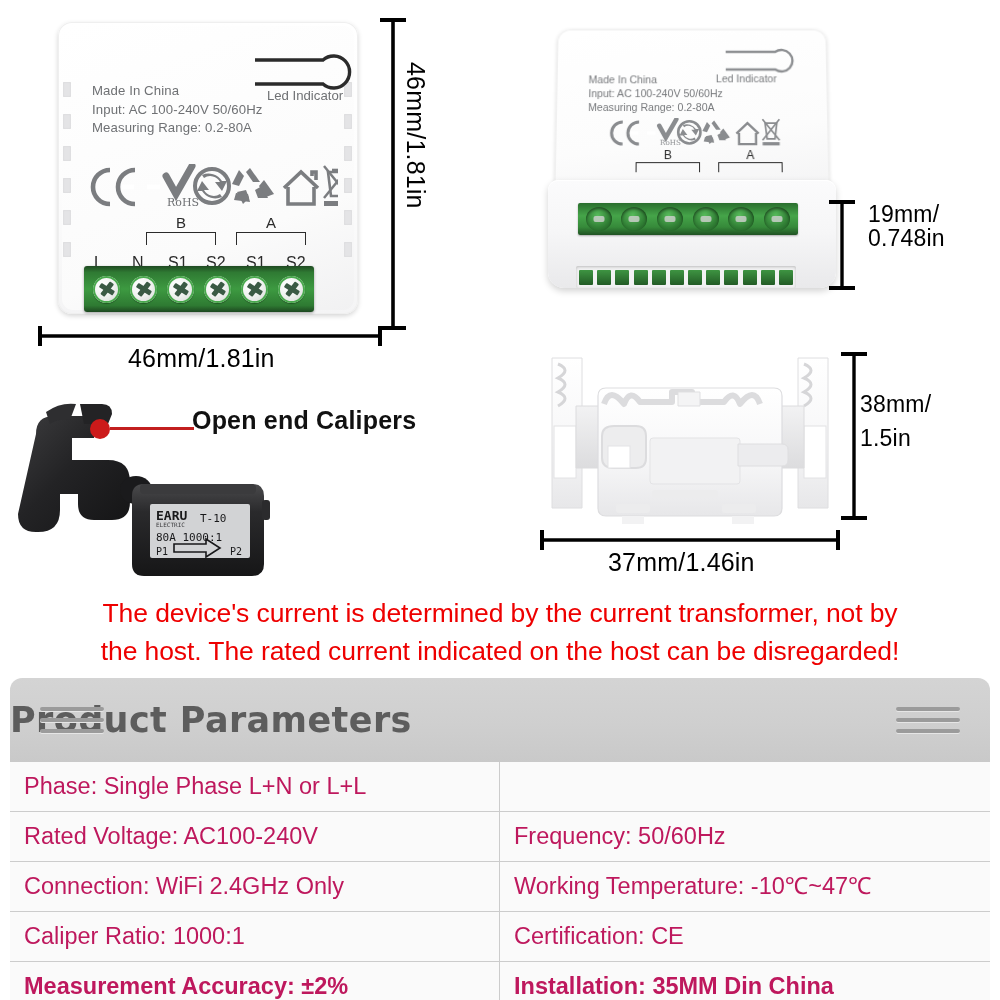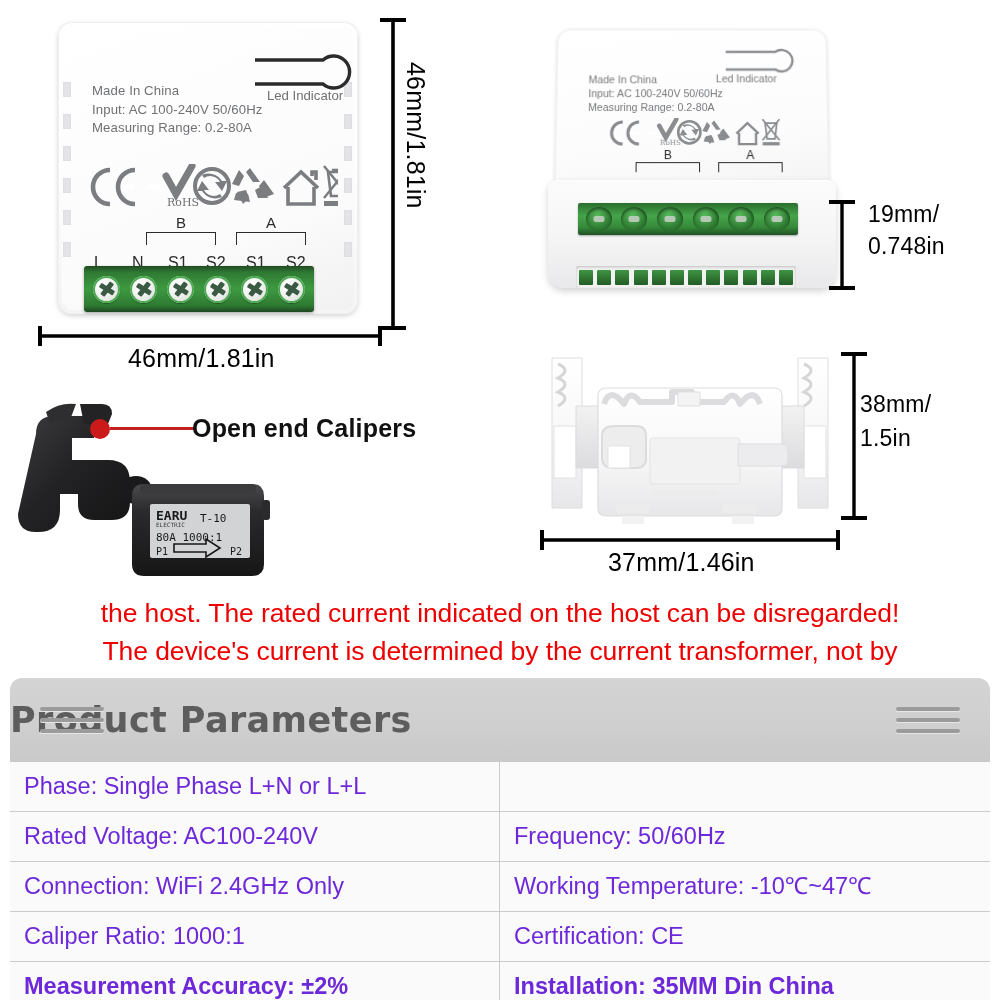--- a/index.html
+++ b/index.html
@@ -113,21 +113,21 @@
   .bracket{left:540px;top:348px;width:300px;height:182px;}
 
   
   .dimtext{position:absolute;color:#000;font-size:25px;letter-spacing:.2px;}
   .dimtext.small{font-size:23px;line-height:29px;}
   .vert-rot{transform:rotate(90deg);transform-origin:left top;white-space:nowrap;}
 
   
   .caliper{left:18px;top:392px;width:270px;height:190px;}
   .calip-label{position:absolute;left:192px;top:406px;color:#111;
-    font-size:25px;font-weight:700;letter-spacing:.2px;margin-top:8px;}
+    font-size:25px;font-weight:700;letter-spacing:.2px;}
   .leader{position:absolute;left:110px;top:427px;width:84px;height:3px;background:#c21f1f;}
   .leaddot{position:absolute;left:90px;top:419px;width:20px;height:20px;border-radius:50%;background:#cc1a1a;}
 
   
   .warn{
     position:absolute;left:0;top:594px;width:1000px;
     text-align:center;color:#ee0000;font-size:26.5px;line-height:38px;
     font-weight:400;letter-spacing:-.1px;
   }
 
@@ -146,21 +146,21 @@
   .burger{position:absolute;top:50%;transform:translateY(-50%);width:64px;}
   .burger.left{left:30px;}
   .burger.right{right:30px;}
   .burger b{display:block;height:4px;background:#9b9b9b;border-radius:2px;margin:7px 0;
     box-shadow:0 1px 0 #e6e6e6;}
   .panel-body{background:#fafafa;border-radius:0 0 12px 12px;overflow:hidden;}
   .prow{display:flex;border-bottom:1px solid #cccccc;}
   .prow:last-child{border-bottom:none;font-weight:bold;}
   .pcell{
     flex:0 0 50%;box-sizing:border-box;padding:10px 0 10px 14px;
-    font-size:23.5px;color:#6d28d9;white-space:nowrap;overflow:hidden;
+    font-size:23.5px;color:#be185d;white-space:nowrap;overflow:hidden;
     line-height:29px;
   }
   .pcell.first{border-right:1px solid #cccccc;}
 </style>
 </head>
 <body>
 
 <div class="stage">
 
   <div class="abs dev-front">
@@ -372,21 +372,21 @@
         <i></i>
     </div>
   </div>
 
   <svg class="abs" style="left:828px;top:196px;" width="28" height="98">
     <line x1="14" y1="6" x2="14" y2="92" stroke="#000" stroke-width="3.4"></line>
     <line x1="1" y1="6" x2="27" y2="6" stroke="#000" stroke-width="4"></line>
     <line x1="1" y1="92" x2="27" y2="92" stroke="#000" stroke-width="4"></line>
   </svg>
   <div class="abs dimtext small" style="left:868px;top:200px;">19mm/</div>
-  <div class="abs dimtext small" style="left:868px;top:232px;">0.748in</div>
+  <div class="abs dimtext small" style="left:868px;top:224px;">0.748in</div>
 
   <div class="abs bracket">
     <svg width="300" height="182" viewBox="0 0 300 182">
       <defs>
         <linearGradient id="brG" x1="0" y1="0" x2="0" y2="1">
           <stop offset="0%" stop-color="#ffffff"></stop>
           <stop offset="55%" stop-color="#f7f7f8"></stop>
           <stop offset="100%" stop-color="#e7e7e9"></stop>
         </linearGradient>
         <linearGradient id="brD" x1="0" y1="0" x2="0" y2="1">
@@ -473,22 +473,22 @@
       <text x="212" y="163" font-family="DejaVu Sans Mono, monospace" font-size="10" fill="#18181a">P2</text>
       <path d="M156 152 h32 v-5 l14 9 l-14 9 v-5 h-32 z" fill="none" stroke="#18181a" stroke-width="1.6"></path>
     </svg>
   </div>
 
   <div class="abs leader"></div>
   <div class="abs leaddot" style="background: rgb(204, 26, 26);"></div>
   <div class="abs calip-label">Open end Calipers</div>
 
   <div class="warn" style="color: rgb(238, 0, 0);">
+    <div>The device's current is determined by the current transformer, not by</div>
     <div>the host. The rated current indicated on the host can be disregarded!</div>
-    <div>The device's current is determined by the current transformer, not by</div>
   </div>
 
   <div class="panel">
     <div class="panel-head">
       <div class="burger left">
         <b></b>
           <b></b>
           <b></b>
       </div>
       <div class="panel-title">Product Parameters</div>

